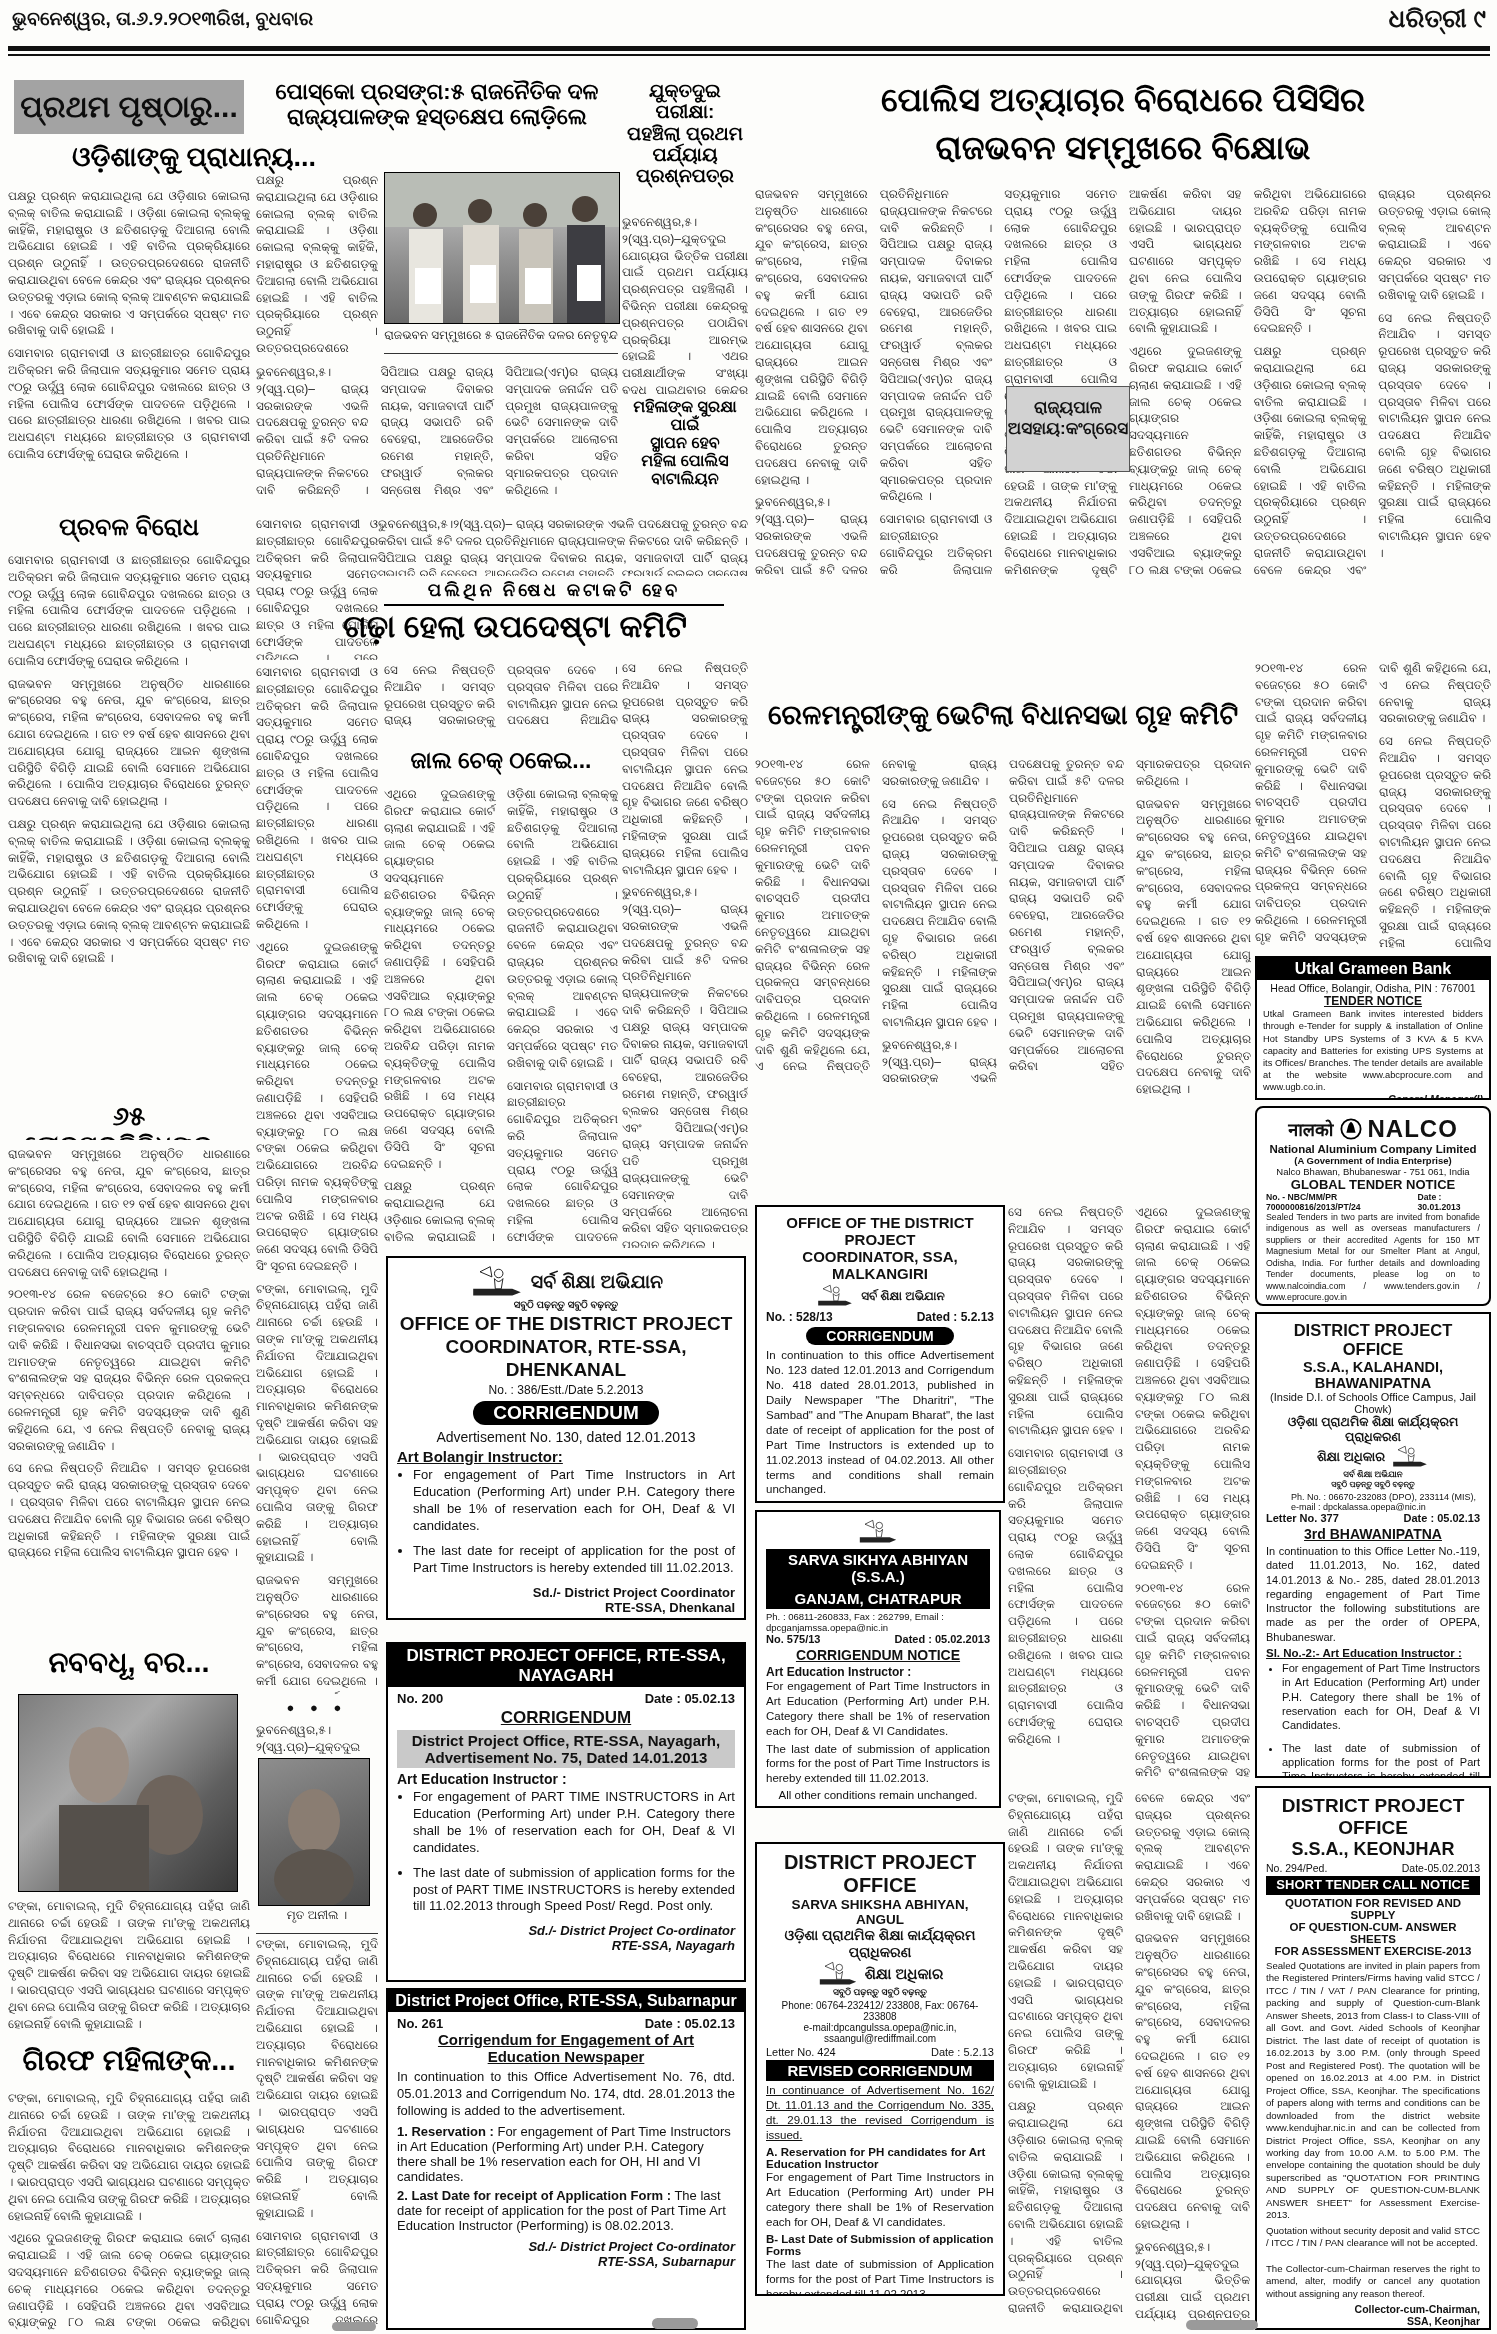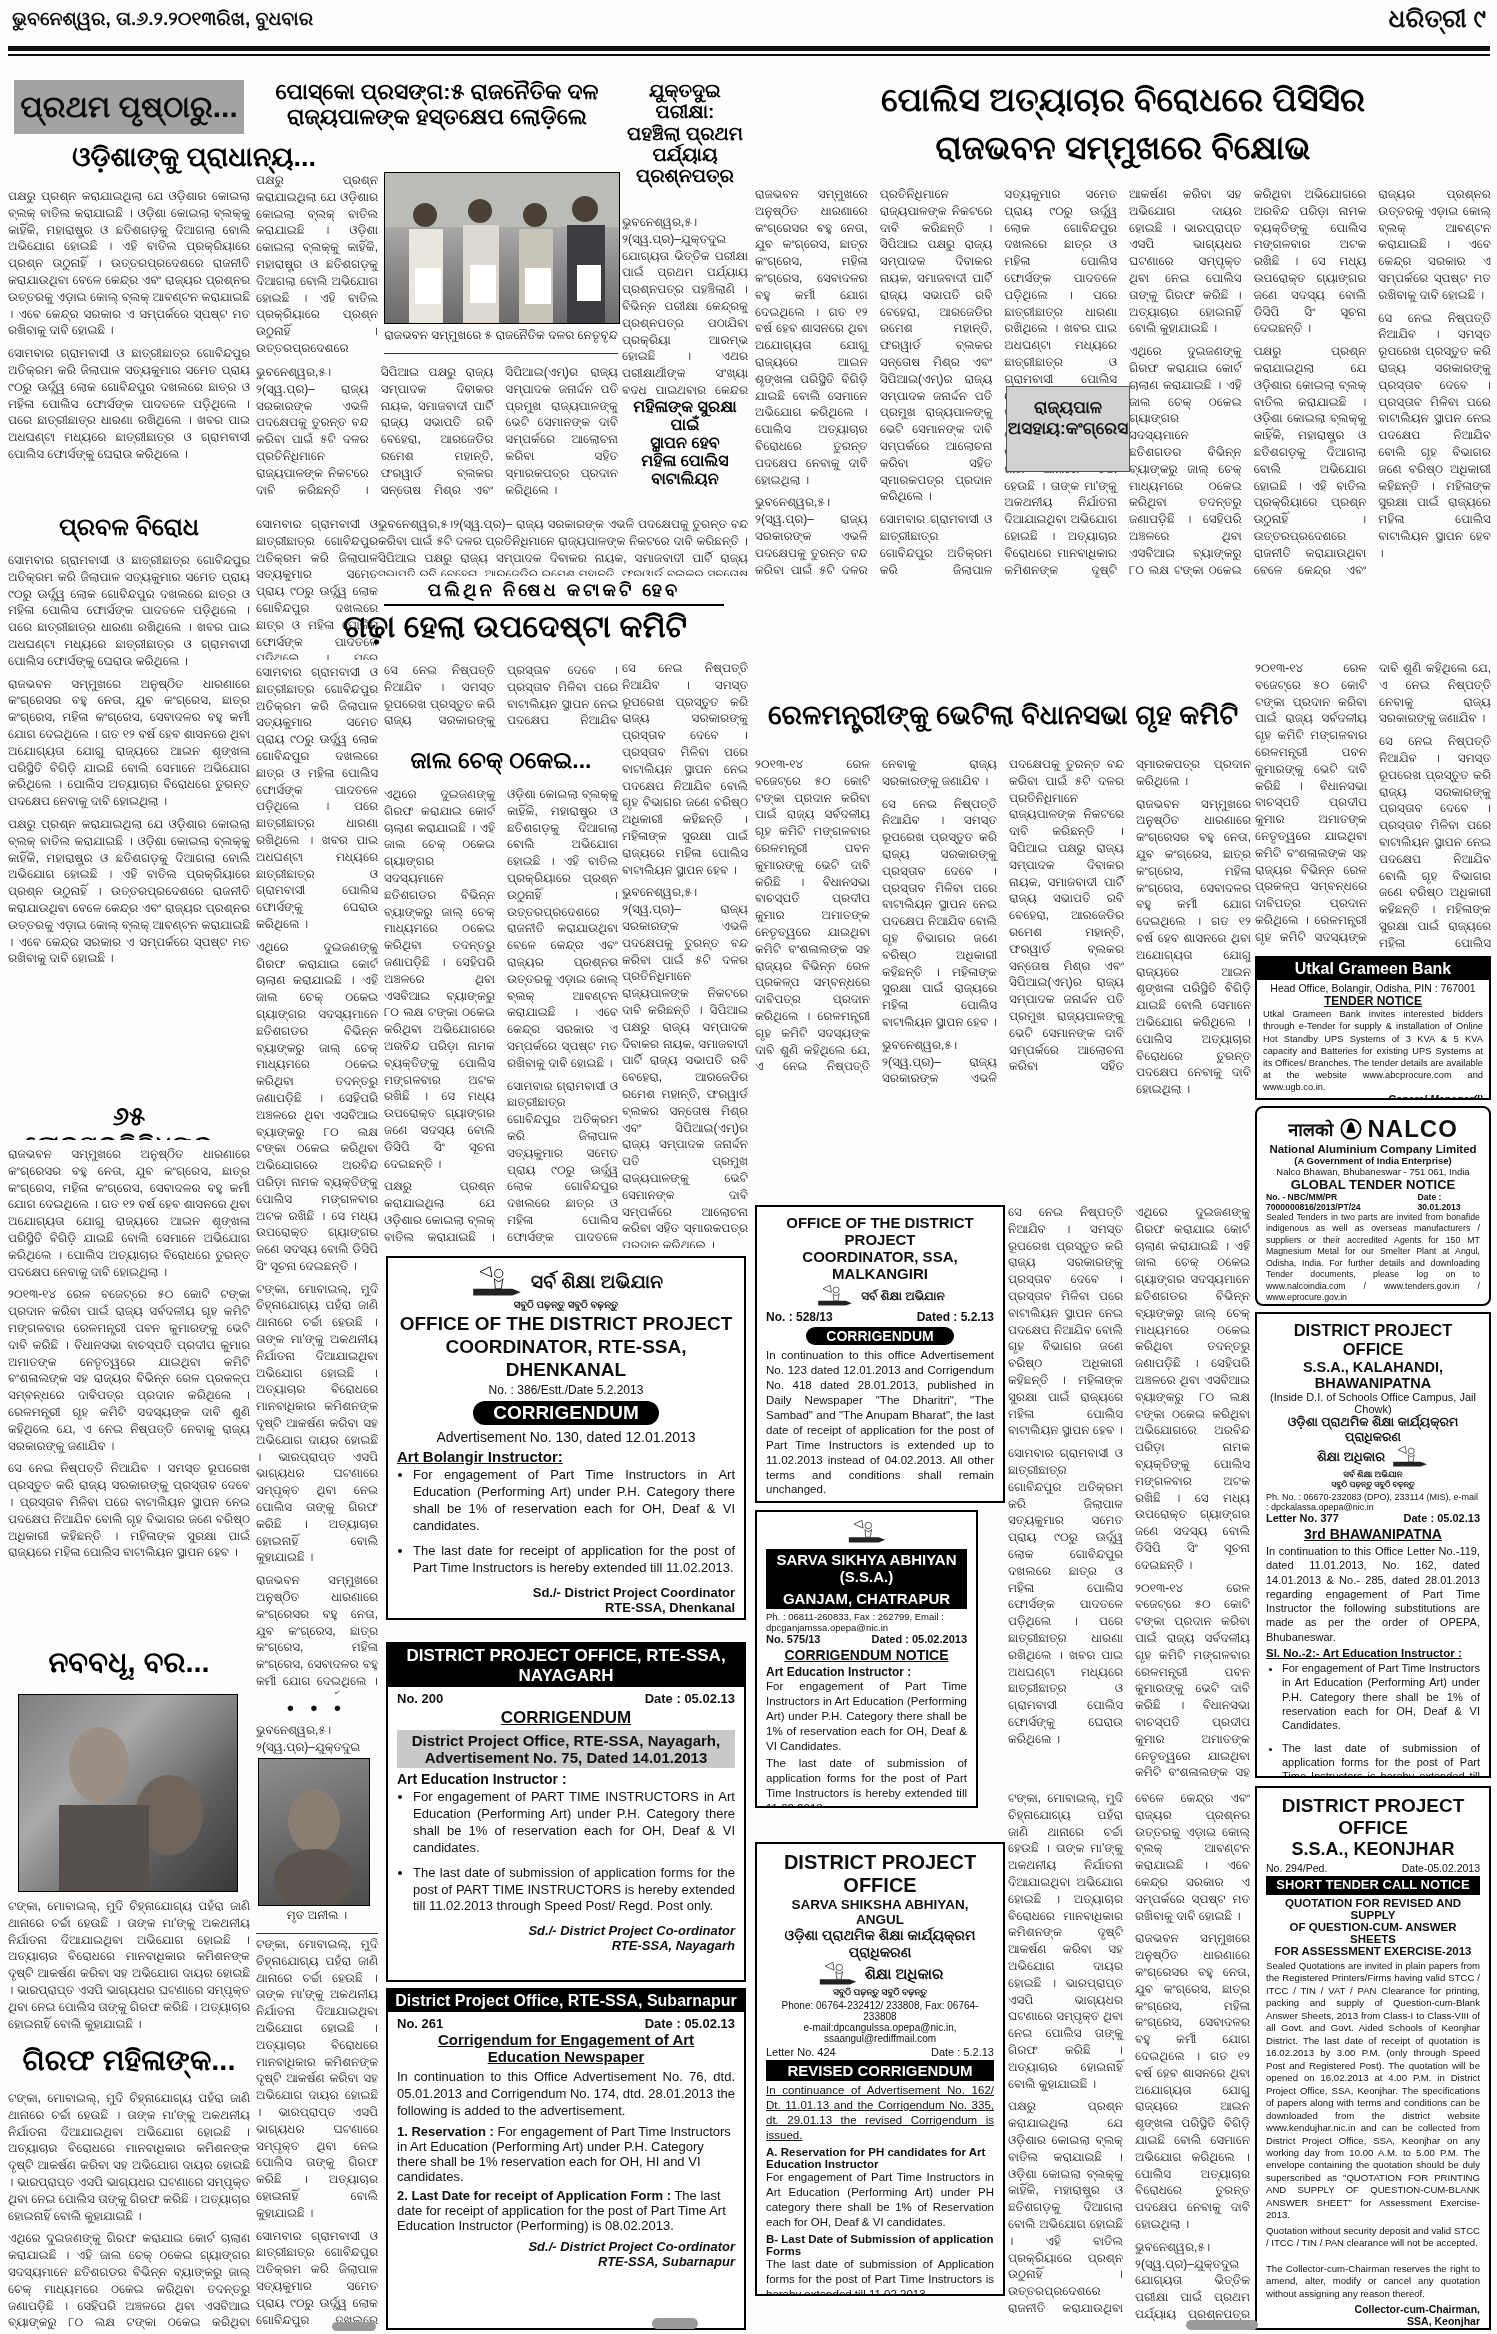--- a/index.html
+++ b/index.html
@@ -284,21 +284,21 @@
     <div class="row" style="font-size:12px;">
       <span>No. : 528/13</span>
       <span>Dated : 5.2.13</span>
     </div>
     <div class="ctr" style="margin:3px 0;"><span class="pill" style="font-size:14px;">CORRIGENDUM</span></div>
     <div class="adtxt" style="font-size:11.5px;">In continuation to this office Advertisement No. 123 dated 12.01.2013 and Corrigendum No. 418 dated 28.01.2013, published in Daily Newspaper "The Dharitri", "The Sambad" and "The Anupam Bharat", the last date of receipt of application for the post of Part Time Instructors is extended up to 11.02.2013 instead of 04.02.2013. All other terms and conditions shall remain unchanged.</div>
     <div class="rgt b" style="font-size:11.5px;margin-top:4px;">Sd/- District Project Coordinator</div>
 
   </div>
 
-  <div class="adbox" style="left:755px;top:1510px;width:223px;height:298px;">
+  <div class="adbox" style="left:755px;top:1510px;width:246px;height:298px;">
     <div class="ctr">
       <svg width="46" height="26" viewBox="0 0 60 40">
           <polygon points="2,28 48,28 58,32 48,36 2,36" fill="#222"></polygon>
           <polygon points="10,8 22,2 24,14" fill="#fff" stroke="#000"></polygon>
           <circle cx="32" cy="10" r="5" fill="#fff" stroke="#000"></circle>
           <path d="M27 16 q5 7 10 0 l-2 12 h-7 z" fill="#fff" stroke="#000"></path>
         </svg>
     </div>
     <div class="bar" style="font-size:15px;">SARVA SIKHYA ABHIYAN (S.S.A.)</div>
     <div class="bar" style="font-size:15px;">GANJAM, CHATRAPUR</div>
@@ -384,21 +384,21 @@
       <span style="font-size:13px;font-weight:bold;">ଶିକ୍ଷା ଅଧିକାର</span>
       <svg width="38" height="24" viewBox="0 0 60 40">
           <polygon points="2,28 48,28 58,32 48,36 2,36" fill="#222"></polygon>
           <polygon points="10,8 22,2 24,14" fill="#fff" stroke="#000"></polygon>
           <circle cx="32" cy="10" r="5" fill="#fff" stroke="#000"></circle>
           <path d="M27 16 q5 7 10 0 l-2 12 h-7 z" fill="#fff" stroke="#000"></path>
         </svg>
     </div>
     <div class="ctr" style="font-size:8.5px;font-weight:bold;">ସର୍ବ ଶିକ୍ଷା ଅଭିଯାନ</div>
     <div class="ctr" style="font-size:8px;font-weight:bold;">ସବୁଠି ପଢ଼ନ୍ତୁ ସବୁଠି ବଢ଼ନ୍ତୁ</div>
-    <div style="font-size:9px;margin-top:2px;">Ph. No. : 06670-232083 (DPO), 233114 (MIS), e-mail : dpckalassa.opepa@nic.in</div>
+    <div style="font-size:9px;margin-top:2px;margin-left:25px;">Ph. No. : 06670-232083 (DPO), 233114 (MIS), e-mail : dpckalassa.opepa@nic.in</div>
     <div class="row" style="font-size:11px;">
       <span>Letter No. 377</span>
       <span>Date : 05.02.13</span>
     </div>
     <div class="ctr b u" style="font-size:14px;margin:2px 0;">3rd BHAWANIPATNA</div>
     <div class="adtxt" style="font-size:11px;">In continuation to this Office Letter No.-119, dated 11.01.2013, No. 162, dated 14.01.2013 &amp; No.- 285, dated 28.01.2013 regarding engagement of Part Time Instructor the following substitutions are made as per the order of OPEPA, Bhubaneswar.</div>
     <div class="b u" style="font-size:11.5px;margin-top:3px;">Sl. No.-2:- Art Education Instructor :</div>
     <ul style="font-size:11px;">
       <li>For engagement of Part Time Instructors in Art Education (Performing Art) under P.H. Category there shall be 1% of reservation each for OH, Deaf &amp; VI Candidates.</li>
       <li>The last date of submission of application forms for the post of Part Time Instructors is hereby extended till 11.02.2013.</li>

